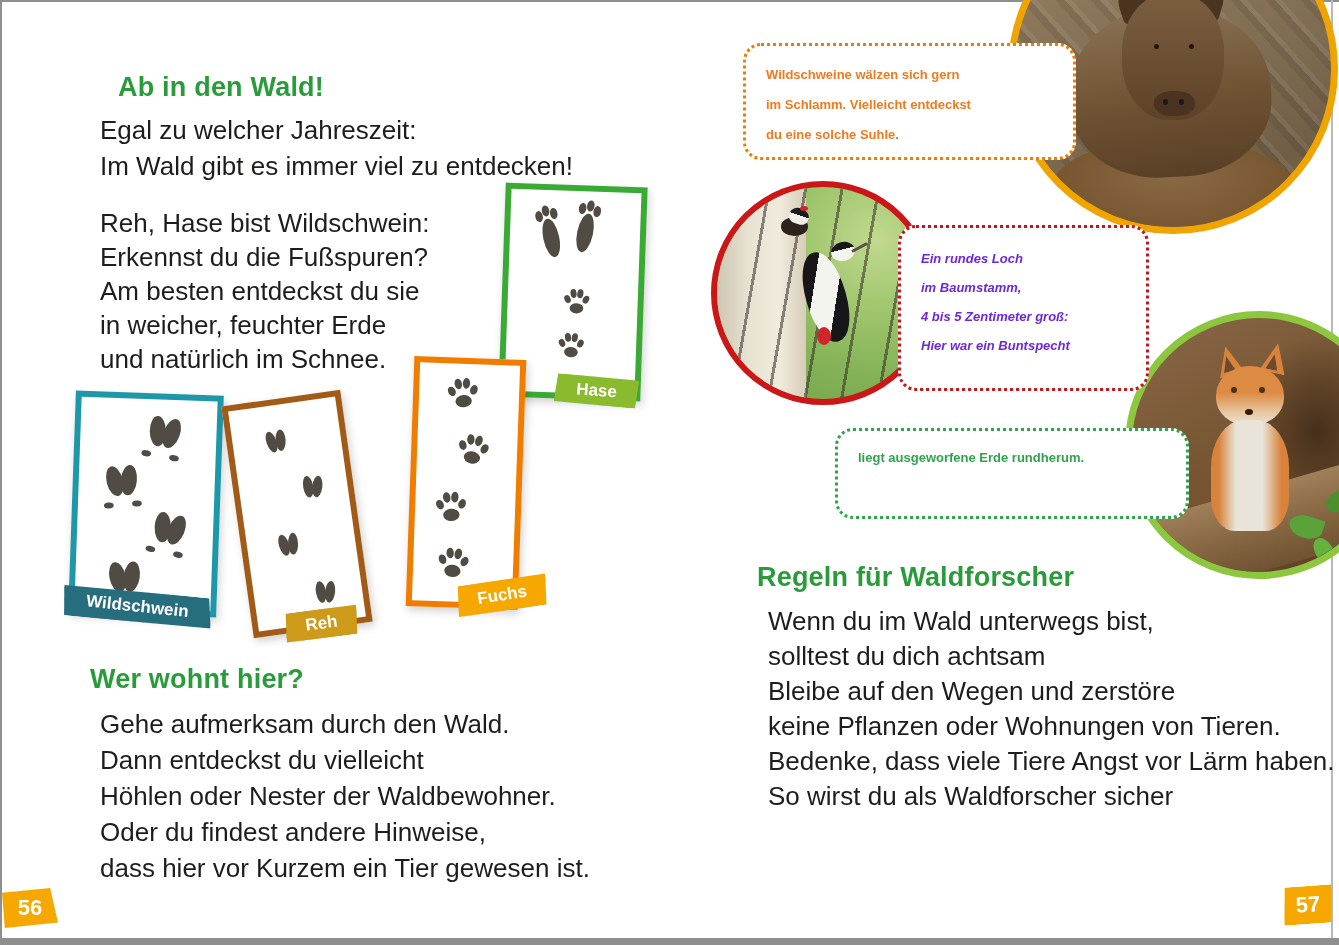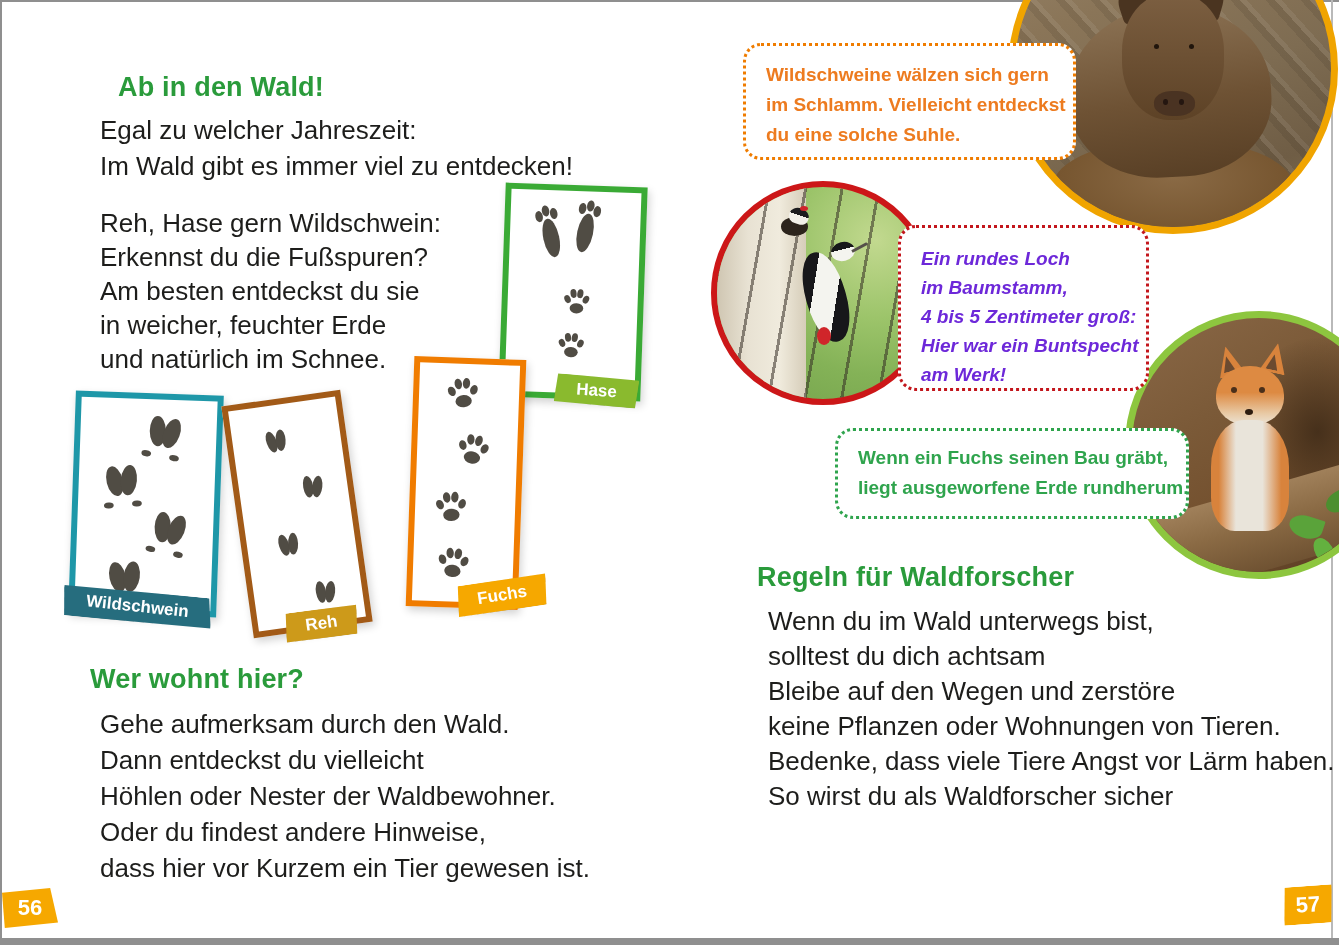--- a/index.html
+++ b/index.html
@@ -95,21 +95,21 @@
   .fox-nose{left:44.5%;top:36%;width:8px;height:6px;border-radius:50%;background:#2e1d10;}
   .fox-body{left:31%;top:40%;width:31%;height:44%;border-radius:42% 42% 30% 30%;
       background:linear-gradient(90deg,#d8833c 10%,#e9e4da 32% 66%,#d8833c 90%);}
   .fox-leaf{background:#5aa33a;border-radius:50% 4% 50% 50%;}
   .leaf1{left:62%;top:78%;width:34px;height:22px;transform:rotate(18deg);}
   .leaf2{left:76%;top:68%;width:30px;height:20px;transform:rotate(-30deg);background:#4c8f2f;}
   .leaf3{left:70%;top:88%;width:28px;height:18px;transform:rotate(60deg);background:#63b13f;}
 
   
   .callout{position:absolute;background:#fff;border-radius:18px;z-index:4;
-           font-size:19px;font-weight:bold;}
+           font-size:13px;font-weight:bold;}
   .callout .ln{white-space:nowrap;}
   .co-boar{left:743px;top:43px;width:307px;height:97px;border:3px dotted #ef7c00;
            color:#ed7b1f;padding:14px 0 0 20px;line-height:30px;}
   .co-wp{left:898px;top:225px;width:225px;height:144px;border:3px dotted #c3161c;
            color:#6d28d9;padding:16px 0 0 20px;line-height:29px;font-style:italic;}
   .co-fox{left:835px;top:428px;width:328px;height:73px;border:3px dotted #2fa44d;
            color:#2fa44d;padding:12px 0 0 20px;line-height:30px;}
 
   
   .tab{position:absolute;background:#f6a800;color:#fff;font-weight:bold;font-size:22px;
@@ -166,21 +166,21 @@
   <div class="edge edge-bottom"></div>
 
   <div class="heading" style="left:90px;top:72px;margin-left:28px;">Ab in den Wald!</div>
 
   <div class="para" style="left:100px;top:112px;">
     <div class="ln">Egal zu welcher Jahreszeit:</div>
     <div class="ln">Im Wald gibt es immer viel zu entdecken!</div>
   </div>
 
   <div class="para" style="left:100px;top:206px;line-height:34px;">
-    <div class="ln">Reh, Hase gern Wildschwein:</div>
+    <div class="ln">Reh, Hase bist Wildschwein:</div>
     <div class="ln">Erkennst du die Fußspuren?</div>
     <div class="ln">Am besten entdeckst du sie</div>
     <div class="ln">in weicher, feuchter Erde</div>
     <div class="ln">und natürlich im Schnee.</div>
   </div>
 
   <div class="card card-hase">
     <svg class="tracks" width="130" height="202" viewBox="0 0 130 202">
       <g transform="rotate(-14 41 42)">
           <use href="#hare-hind" x="26" y="14" width="28" height="56"></use>
@@ -309,25 +309,23 @@
     <div class="ln">Wildschweine wälzen sich gern</div>
     <div class="ln">im Schlamm. Vielleicht entdeckst</div>
     <div class="ln">du eine solche Suhle.</div>
   </div>
 
   <div class="callout co-wp">
     <div class="ln">Ein rundes Loch</div>
     <div class="ln">im Baumstamm,</div>
     <div class="ln">4 bis 5 Zentimeter groß:</div>
     <div class="ln">Hier war ein Buntspecht</div>
-    <div class="ln">am Werk!</div>
   </div>
 
   <div class="callout co-fox">
-    <div class="ln">Wenn ein Fuchs seinen Bau gräbt,</div>
     <div class="ln">liegt ausgeworfene Erde rundherum.</div>
   </div>
 
   <div class="heading" style="left:757px;top:562px;">Regeln für Waldforscher</div>
 
   <div class="para" style="left:768px;top:604px;line-height:35px;">
     <div class="ln">Wenn du im Wald unterwegs bist,</div>
     <div class="ln">solltest du dich achtsam</div>
     <div class="ln">Bleibe auf den Wegen und zerstöre</div>
     <div class="ln">keine Pflanzen oder Wohnungen von Tieren.</div>

